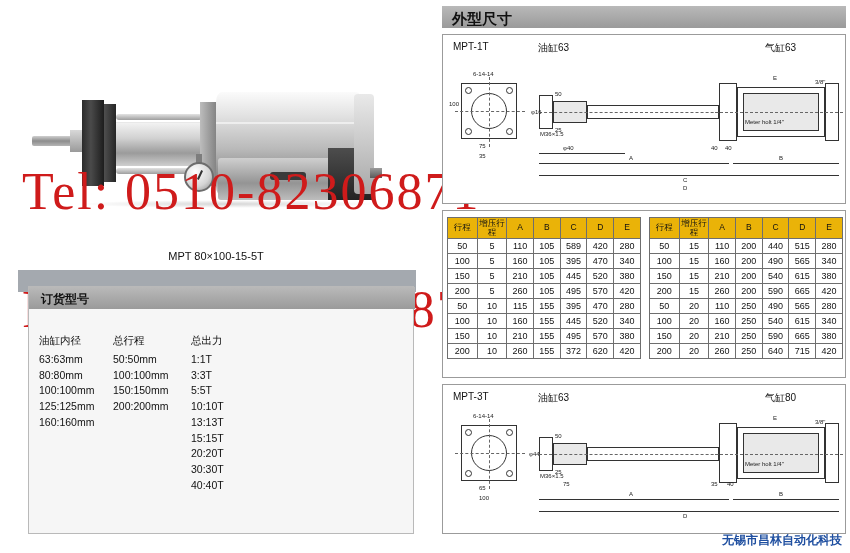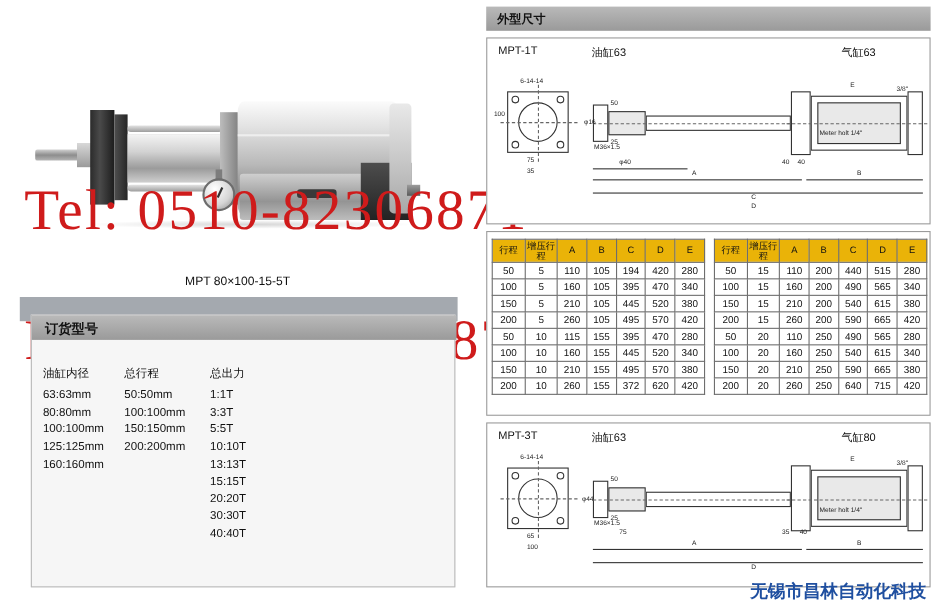--- a/index.html
+++ b/index.html
@@ -106,21 +106,21 @@
   .wm-band { position:absolute; left:18px; top:270px; width:398px; height:22px;
     background:#9aa0a6; opacity:.9; }
 
   
   .right-col { position:absolute; left:434px; top:0; width:416px; height:553px; }
 
   .rt-title-bar {
     position:absolute; left:8px; top:6px; width:404px; height:22px;
     background:linear-gradient(180deg,#b9b9b9,#9a9a9a);
   }
-  .rt-title-bar span { position:absolute; left:10px; top:4px; font-size:11px; font-weight:bold; color:#111; }
+  .rt-title-bar span { position:absolute; left:10px; top:4px; font-size:15px; font-weight:bold; color:#111; }
 
   .panel { position:absolute; border:1px solid #9b9b9b; background:#fff; }
   .panel-1 { left:8px; top:34px; width:404px; height:170px; }
   .panel-2 { left:8px; top:210px; width:404px; height:168px; }
   .panel-3 { left:8px; top:384px; width:404px; height:150px; }
 
   .pnl-label { position:absolute; font-size:10px; color:#111; }
 
   
   .ln { position:absolute; background:#333; }
@@ -139,21 +139,21 @@
     border:1px solid #6e6e6e; text-align:center; padding:1px 0; height:15px;
   }
   table.spec th { background:#eab308; font-weight:normal; line-height:1.05; font-size:8.5px; }
   .tbl-left { position:absolute; left:0; top:0; width:198px; }
   .tbl-right { position:absolute; left:206px; top:0; width:198px; }
   table.spec { width:100%; }
   .col-nar { width:30px; }
   .col-n2 { width:27px; }
 
   .footer-brand {
-    position:absolute; right:8px; bottom:4px; font-size:16px; color:#1f4fa0; font-weight:bold;
+    position:absolute; right:8px; bottom:4px; font-size:12px; color:#1f4fa0; font-weight:bold;
   }
 </style>
 </head>
 <body>
 
 <div class="page">
 
   <div class="left-col">
 
     <div class="photo-area">
@@ -291,21 +291,21 @@
                 <th class="col-n2">D</th>
                 <th class="col-n2">E</th>
               </tr>
             </thead>
             <tbody>
               <tr>
                 <td>50</td>
                 <td>5</td>
                 <td>110</td>
                 <td>105</td>
-                <td>194</td>
+                <td>589</td>
                 <td>420</td>
                 <td>280</td>
               </tr>
               <tr>
                 <td>100</td>
                 <td>5</td>
                 <td>160</td>
                 <td>105</td>
                 <td>395</td>
                 <td>470</td>

